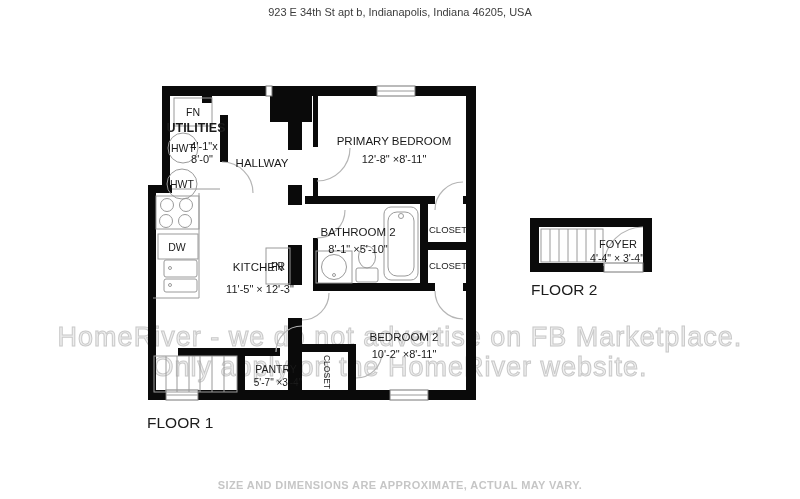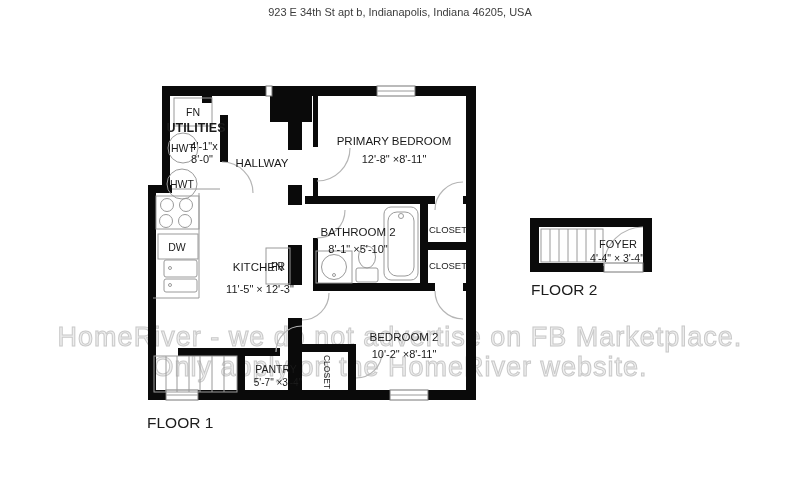--- a/index.html
+++ b/index.html
@@ -186,13 +186,14 @@
         <line class="thin" x1="586" y1="229" x2="586" y2="262"></line>
         <line class="thin" x1="595" y1="229" x2="595" y2="262"></line>
       </g>
       <path class="arc" d="M604,266 A39,39 0 0 1 643,227"></path>
       <text class="rm" x="618" y="248" style="font-size:11px">FOYER</text>
       <text class="dim" x="617" y="262" style="font-size:10.5px">4'-4"  × 3'-4"</text>
       <text class="floorlbl" x="531" y="295">FLOOR 2</text>
     </g>
   </svg>
 
+  <div id="footer-disclaimer">SIZE AND DIMENSIONS ARE APPROXIMATE, ACTUAL MAY VARY.</div>
 </div>
 
 </body></html>

